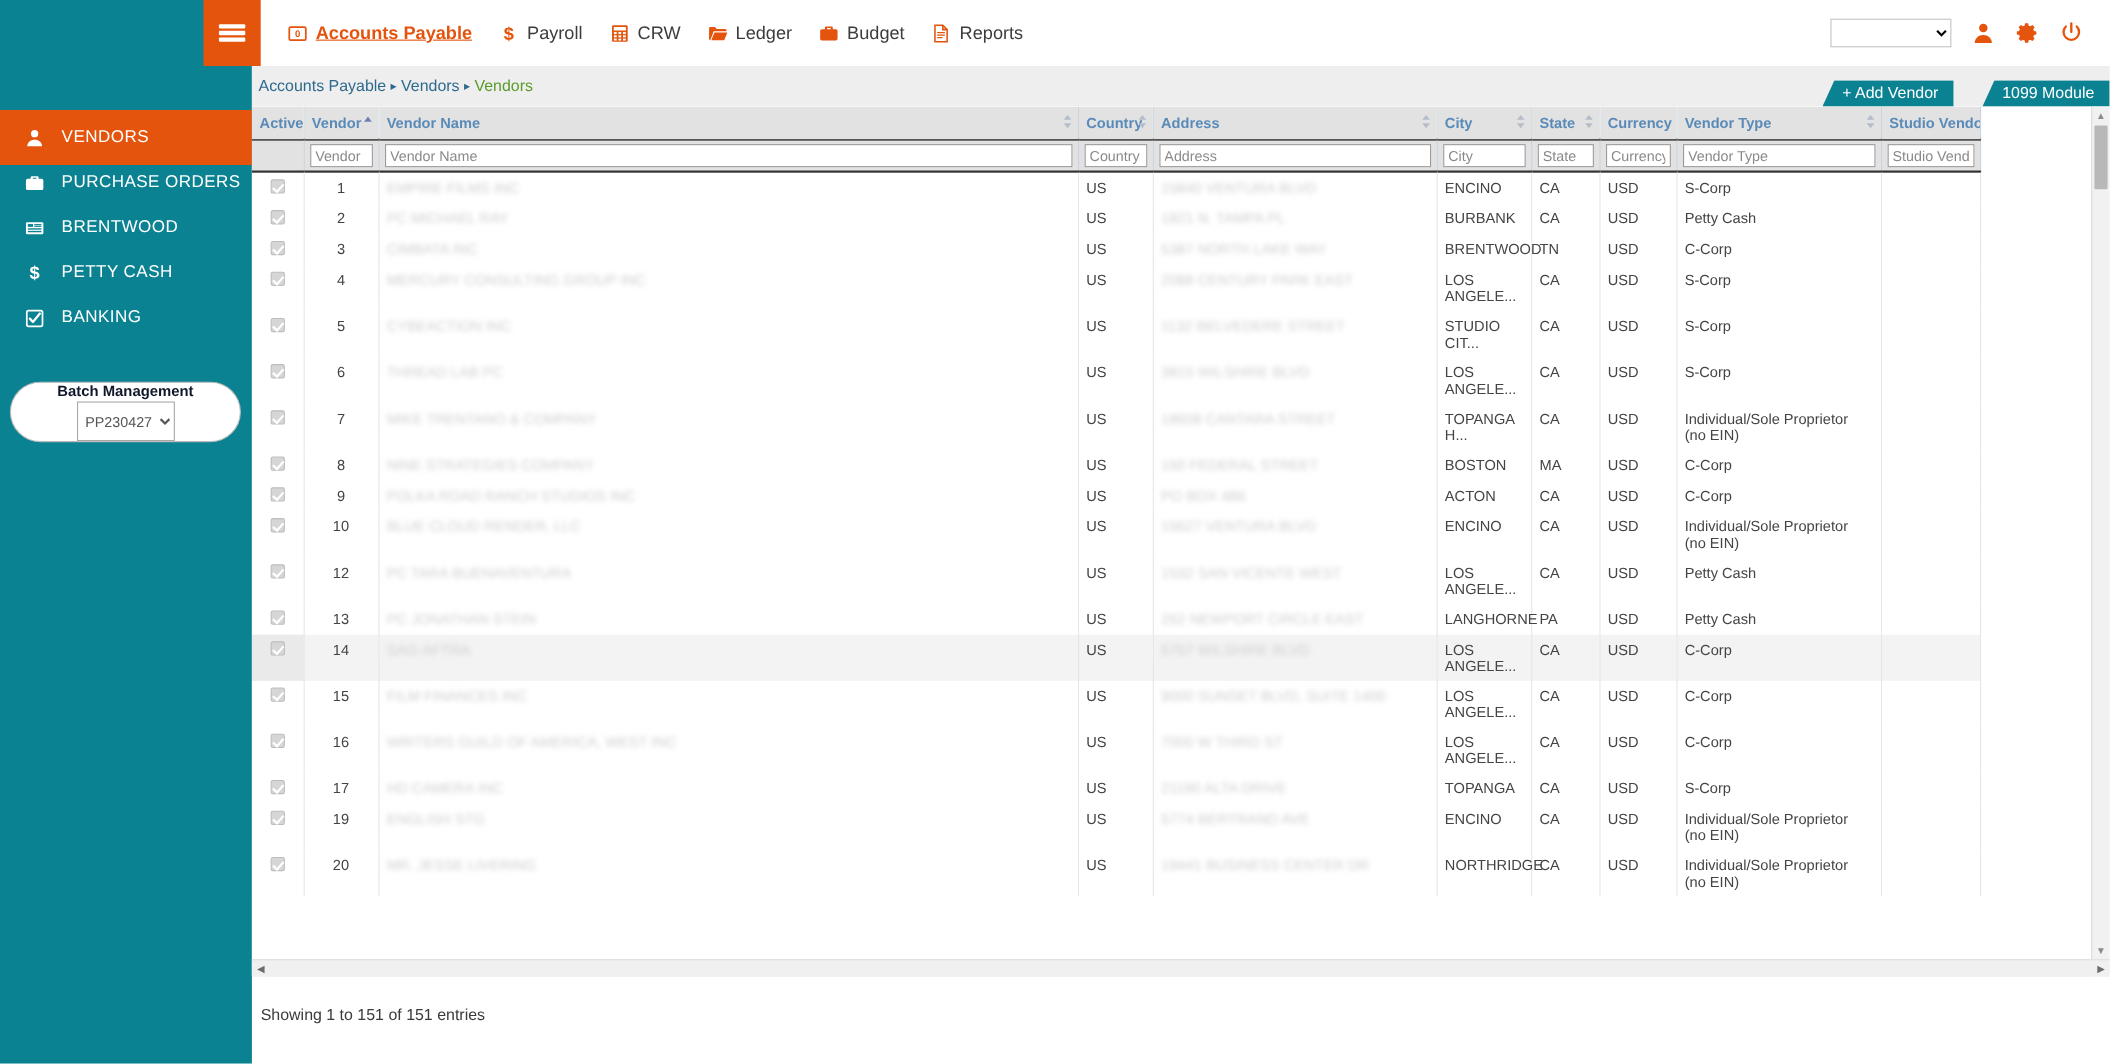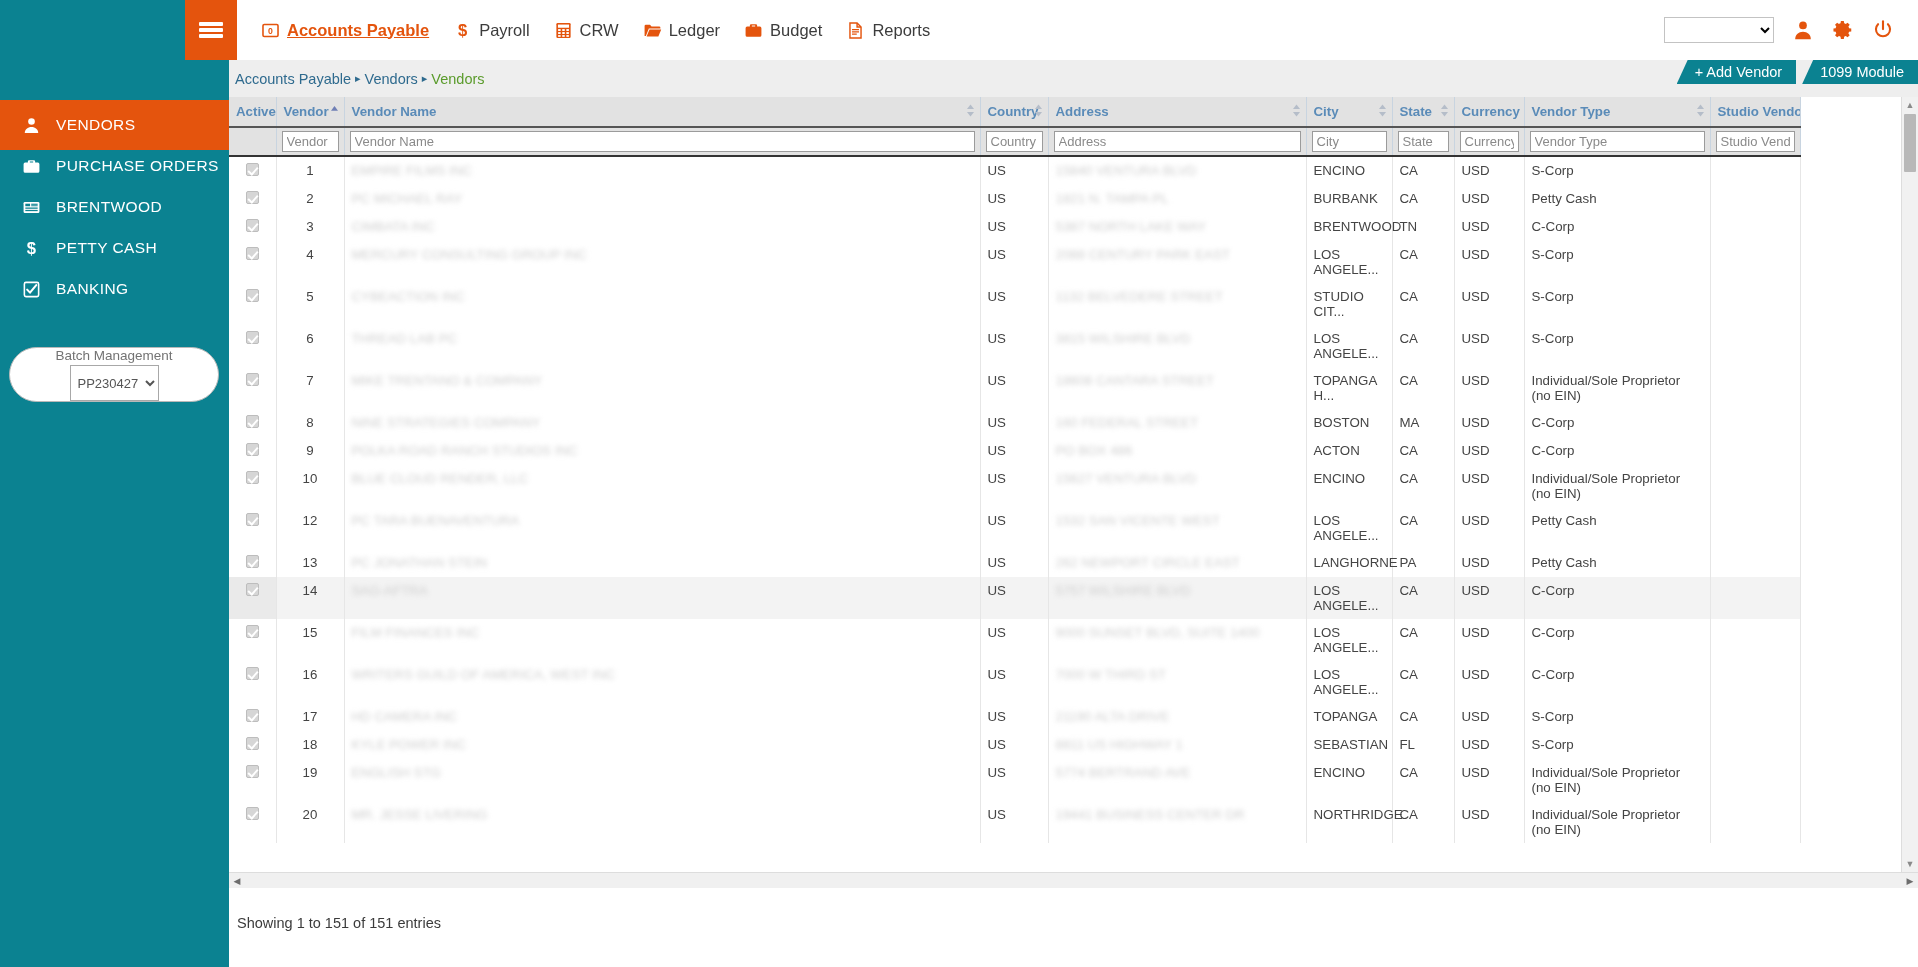--- a/index.html
+++ b/index.html
@@ -37,21 +37,21 @@
 
   
   #batch-card {
     position: absolute; left: 9px; top: 347px;
     width: 210px; height: 55px;
     background: #ffffff; border: 1px solid #b9b9b9;
     border-radius: 28px;
     display: flex; flex-direction: column;
     align-items: center; justify-content: center;
   }
-  #batch-title { font-size: 13.5px; font-weight: normal; color: #737373; margin-bottom: 2px; }
+  #batch-title { font-size: 13.5px; font-weight: bold; color: #0f172a; margin-bottom: 2px; }
   #batch-select {
     font-family: "Liberation Sans", sans-serif;
     font-size: 13px; color:#555;
     border: 1px solid #a8a8a8; background:#fff;
     padding: 1px 3px; height: 36px;
   }
 
   
   #topbar {
     position: absolute; left: 229px; top: 0;
@@ -94,21 +94,21 @@
   #crumb-strip {
     position: absolute; left: 229px; top: 60px;
     width: 1689px; height: 37px;
     background: #eeeeee;
     display: flex; align-items: center;
   }
   #breadcrumb { padding-left: 6px; font-size: 14.5px; color: #2e6a8e; display: flex; align-items: center; }
   .crumb { color: #2e6a8e; cursor: pointer; }
   .crumb.last { color: #5a9b2b; }
   .crumb-sep { color: #2e6a8e; margin: 0 4px; font-size: 11px; }
-  #crumb-actions { margin-left: auto; display: flex; height: 37px; }
+  #crumb-actions { margin-left: auto; display: flex; align-items: flex-end; height: 37px; gap: 20px; }
   .tab-btn {
     background: #0b8291; color: #fff;
     font-size: 14.5px; height: 24px;
     padding: 0 14px 0 10px;
     display: flex; align-items: center;
     margin-left: 6px; cursor: pointer;
     clip-path: polygon(11px 0, 100% 0, 100% 100%, 0 100%);
     padding-left: 18px;
   }
 
@@ -647,32 +647,20 @@
               <td>US</td>
               <td><span class="redact">21190 ALTA DRIVE</span></td>
               <td>TOPANGA</td>
               <td>CA</td>
               <td>USD</td>
               <td>S-Corp</td>
               <td></td>
             </tr>
             <tr>
               <td class="c-active"><span class="cb"></span></td>
-              <td class="c-id">18</td>
-              <td><span class="redact">KYLE POWER INC</span></td>
-              <td>US</td>
-              <td><span class="redact">8811 US HIGHWAY 1</span></td>
-              <td>SEBASTIAN</td>
-              <td>FL</td>
-              <td>USD</td>
-              <td>S-Corp</td>
-              <td></td>
-            </tr>
-            <tr>
-              <td class="c-active"><span class="cb"></span></td>
               <td class="c-id">19</td>
               <td><span class="redact">ENGLISH STG</span></td>
               <td>US</td>
               <td><span class="redact">5774 BERTRAND AVE</span></td>
               <td>ENCINO</td>
               <td>CA</td>
               <td>USD</td>
               <td>Individual/Sole Proprietor (no EIN)</td>
               <td></td>
             </tr>

